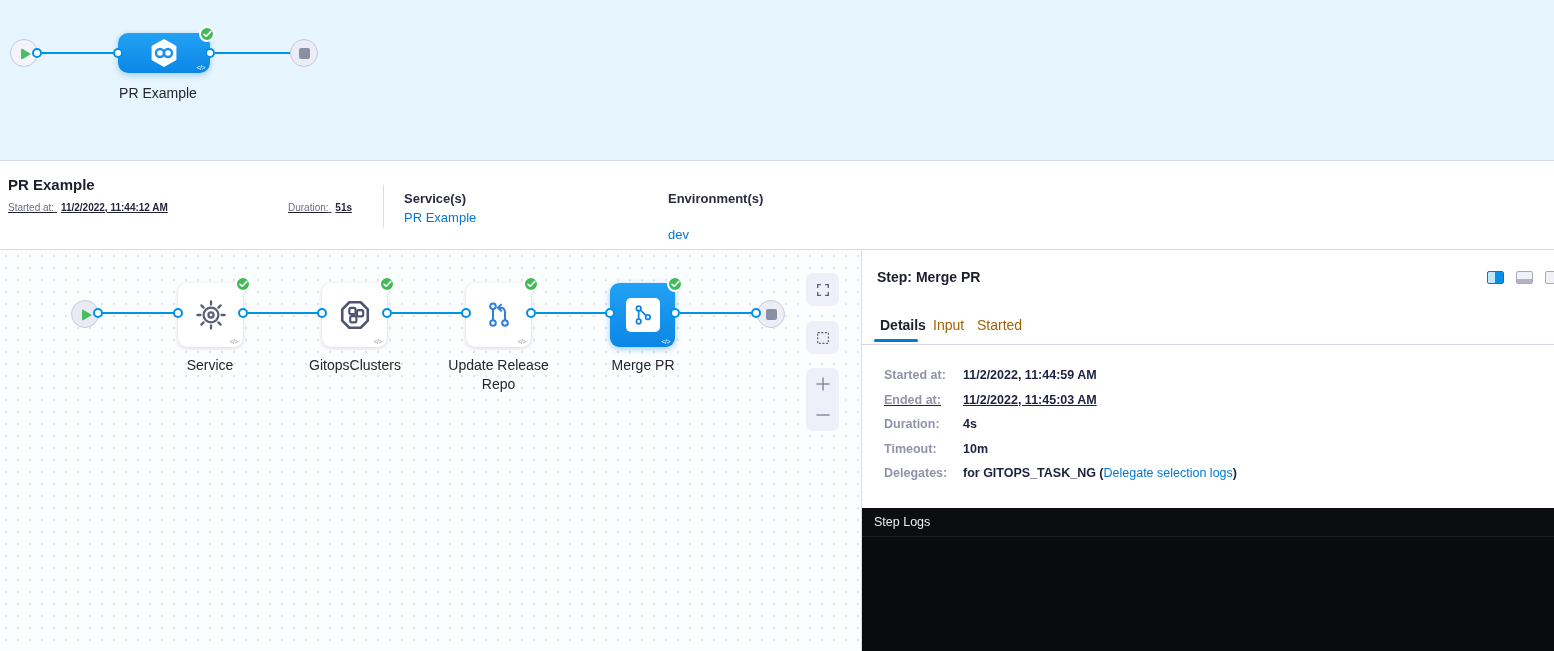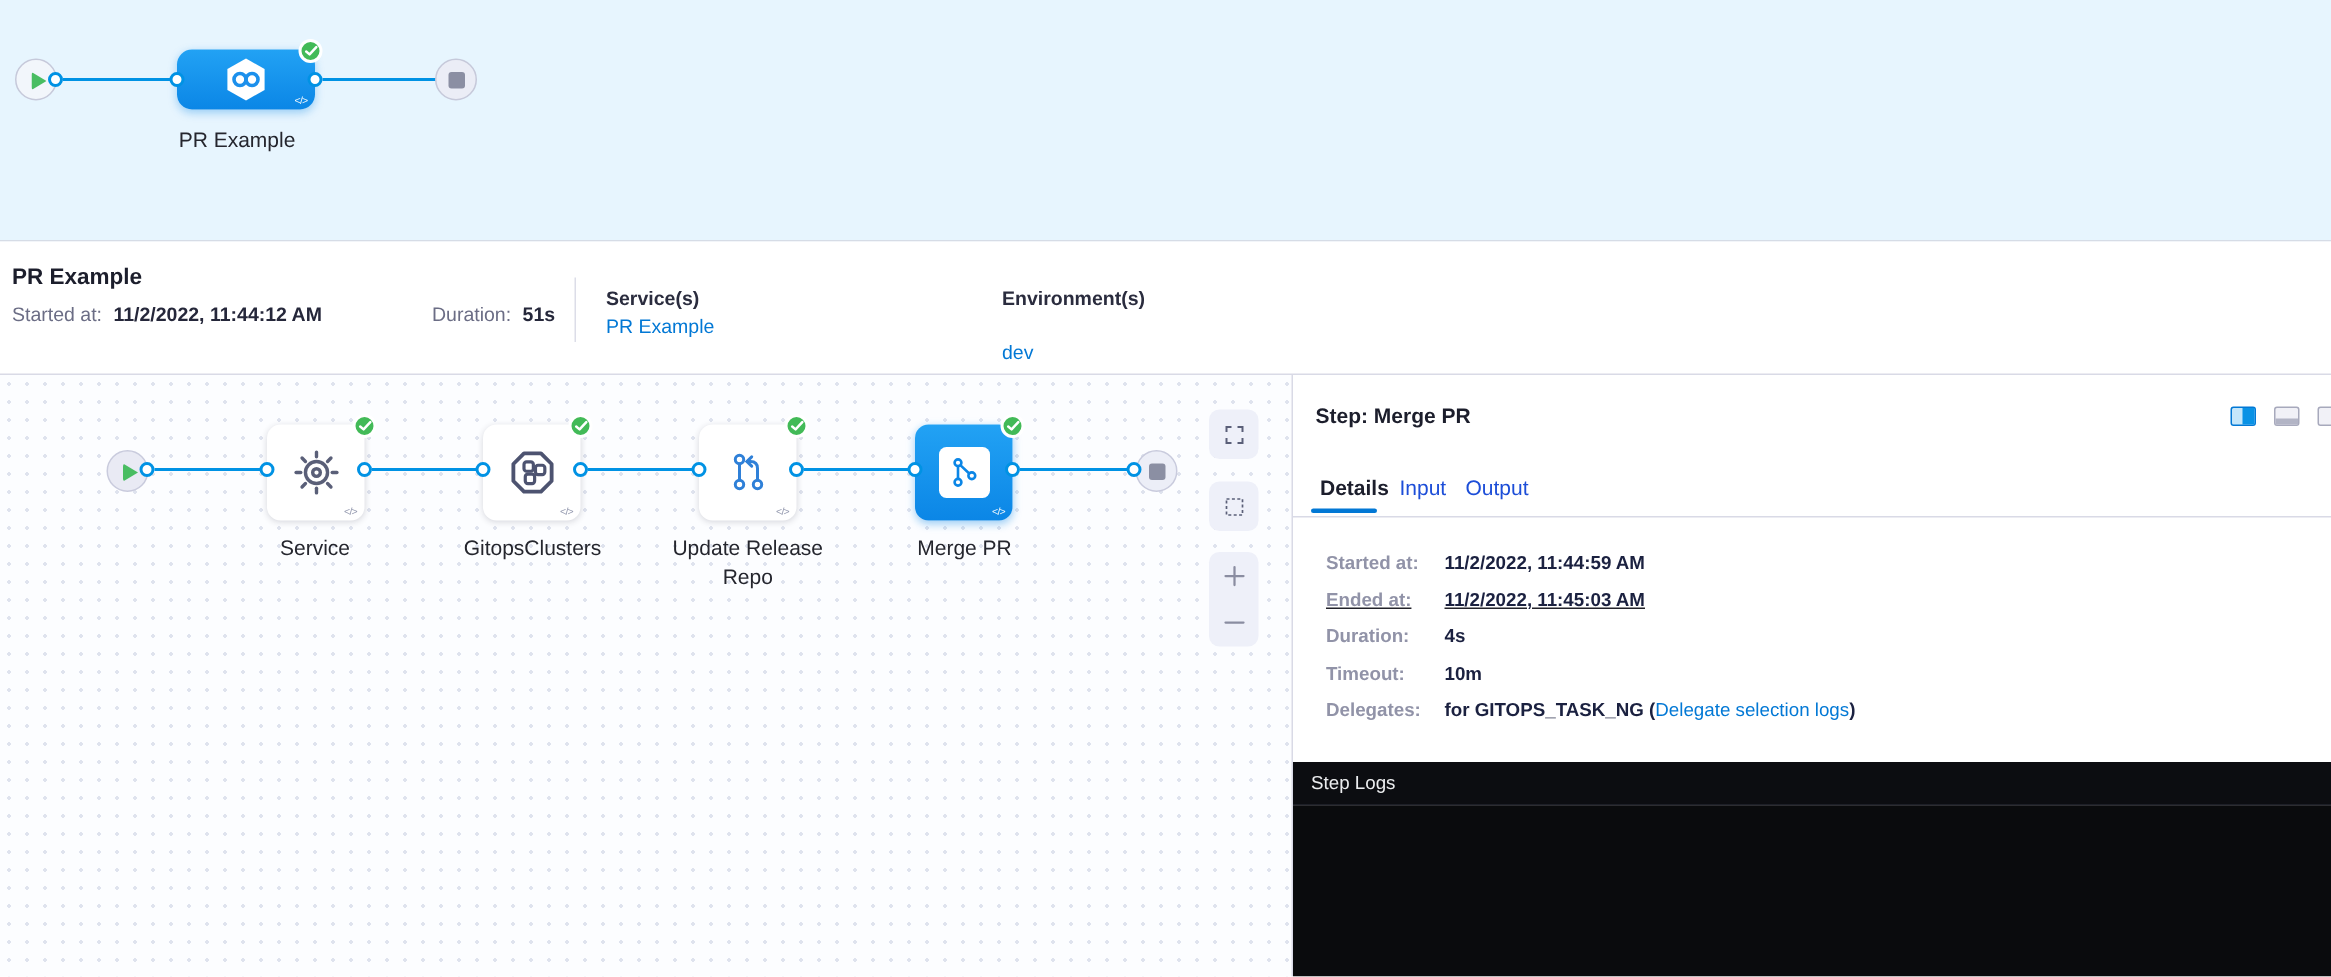--- a/index.html
+++ b/index.html
@@ -25,42 +25,42 @@
   .badge { width:16px; height:16px; border-radius:50%; background:#42ba57; border:2px solid #fff;
     display:flex; align-items:center; justify-content:center; z-index:5; }
   .code-mark { position:absolute; right:5px; bottom:2px; font-size:7px; letter-spacing:-0.5px; }
   .code-white { color:rgba(255,255,255,.95); }
   .code-gray { color:#9297ad; }
   .node-label { font-size:14px; color:#25262e; text-align:center; line-height:19px; }
 
   
   .exec-header { left:0; top:161px; width:1554px; height:89px; background:#fff; border-bottom:1px solid #d9dae6; }
   .exec-title { left:8px; top:15px; font-size:15px; font-weight:bold; color:#1c1e2c; }
-  .meta-line { top:41px; font-size:13px; }
+  .meta-line { top:41px; font-size:10px;text-decoration:underline; }
   .gray-t { color:#6b6d85; }
   .dark-t { color:#25273a; font-weight:600; }
   .vdiv { width:1px; background:#dcdde8; }
   .col-label { font-size:13px; font-weight:600; color:#2a2c3e; }
   .blue-link { color:#0278d5; text-decoration:none; cursor:pointer; }
 
   
   .canvas { left:0; top:250px; width:862px; height:401px; background:#fcfdff; border-right:1px solid #d9dae6;
     background-image:radial-gradient(circle,#dfe3ee 1.1px, transparent 1.3px); background-size:12px 12px; }
   .step-card { width:65px; height:64px; background:#fff; border-radius:9px;
     box-shadow:0 1px 4px rgba(40,41,61,.18); display:flex; align-items:center; justify-content:center; }
   .step-card.blue { background:linear-gradient(180deg,#22a2f4,#0b86e6); box-shadow:0 2px 6px rgba(11,134,230,.4); }
   .inner-white { width:34px; height:34px; background:#fff; border-radius:5px; display:flex; align-items:center; justify-content:center; }
   .ctl-btn { width:33px; height:33px; background:#eef0f9; border-radius:7px; display:flex; align-items:center; justify-content:center; cursor:pointer; }
   .ctl-tall { width:33px; height:63px; background:#eef0f9; border-radius:7px; display:flex; flex-direction:column; align-items:center; justify-content:space-around; cursor:pointer; }
 
   
   .step-panel { left:862px; top:250px; width:692px; height:258px; background:#fff; }
   .panel-title { left:877px; top:269px; font-size:14px; font-weight:bold; color:#1c1e2c; }
   .layout-icon { top:271px; width:17px; height:13px; border-radius:2px; cursor:pointer; }
-  .tab { top:317px; font-size:14px; color:#1d4ed8; cursor:pointer; }
+  .tab { top:317px; font-size:14px; color:#a16207; cursor:pointer; }
   .tab.active { font-weight:bold; color:#1c1e2c; }
   .tab-underline { left:874px; top:339px; width:44px; height:3px; background:#0278d5; border-radius:2px; }
   .tabs-border { left:862px; top:344px; width:692px; height:1px; background:#d9dae6; }
   .detail-row { left:884px; height:24.5px; font-size:12.5px; display:flex; }
   .d-label { width:79px; color:#9193a8; font-weight:600; }
   .d-value { color:#1b2140; font-weight:bold; }
 
   
   .logs-header { left:862px; top:508px; width:692px; height:29px; background:#0c0d11; border-bottom:1px solid #1d1f27;
     display:flex; align-items:center; }
@@ -262,21 +262,21 @@
 </div>
 <div class="abs layout-icon" style="left:1516px;border:1.5px solid #a7a9bc;background:#f1f1f7;">
   <div style="position:absolute;left:0;bottom:0;width:100%;height:4px;background:#b2b4c5;"></div>
 </div>
 <div class="abs layout-icon" style="left:1545px;border:1.5px solid #a7a9bc;background:#f1f1f7;">
   
 </div>
 
 <div class="abs tab active" style="left:880px;">Details</div>
 <div class="abs tab" style="left:933px;">Input</div>
-<div class="abs tab" style="left:977px;">Output</div>
+<div class="abs tab" style="left:977px;">Started</div>
 <div class="abs tab-underline"></div>
 <div class="abs tabs-border"></div>
 
 <div class="abs detail-row" style="top:368px;">
   <span class="d-label">Started at:</span>
   <span class="d-value">11/2/2022, 11:44:59 AM</span>
 </div>
 <div class="abs detail-row" style="top:392.5px;text-decoration:underline;">
   <span class="d-label">Ended at:</span>
   <span class="d-value">11/2/2022, 11:45:03 AM</span>

